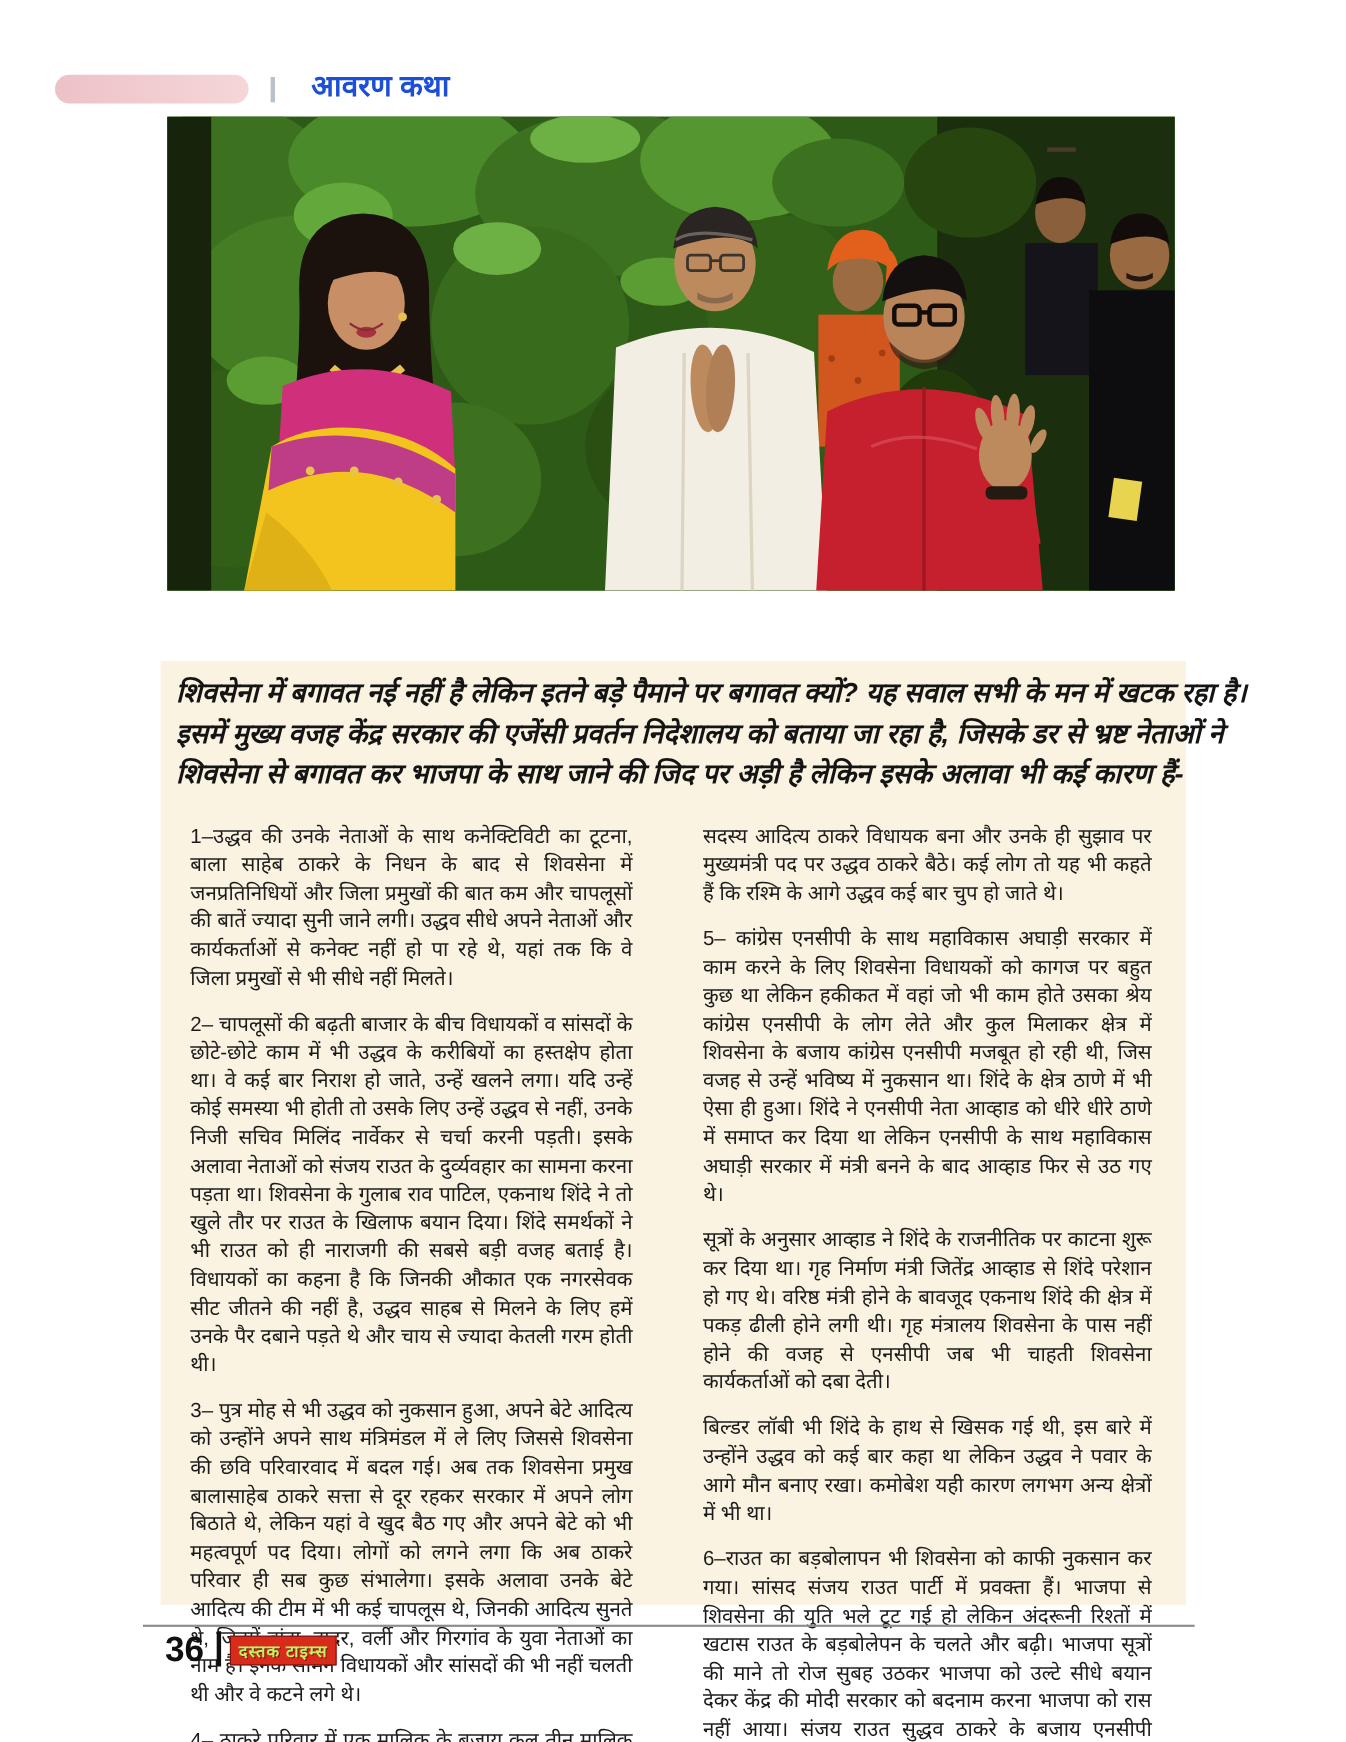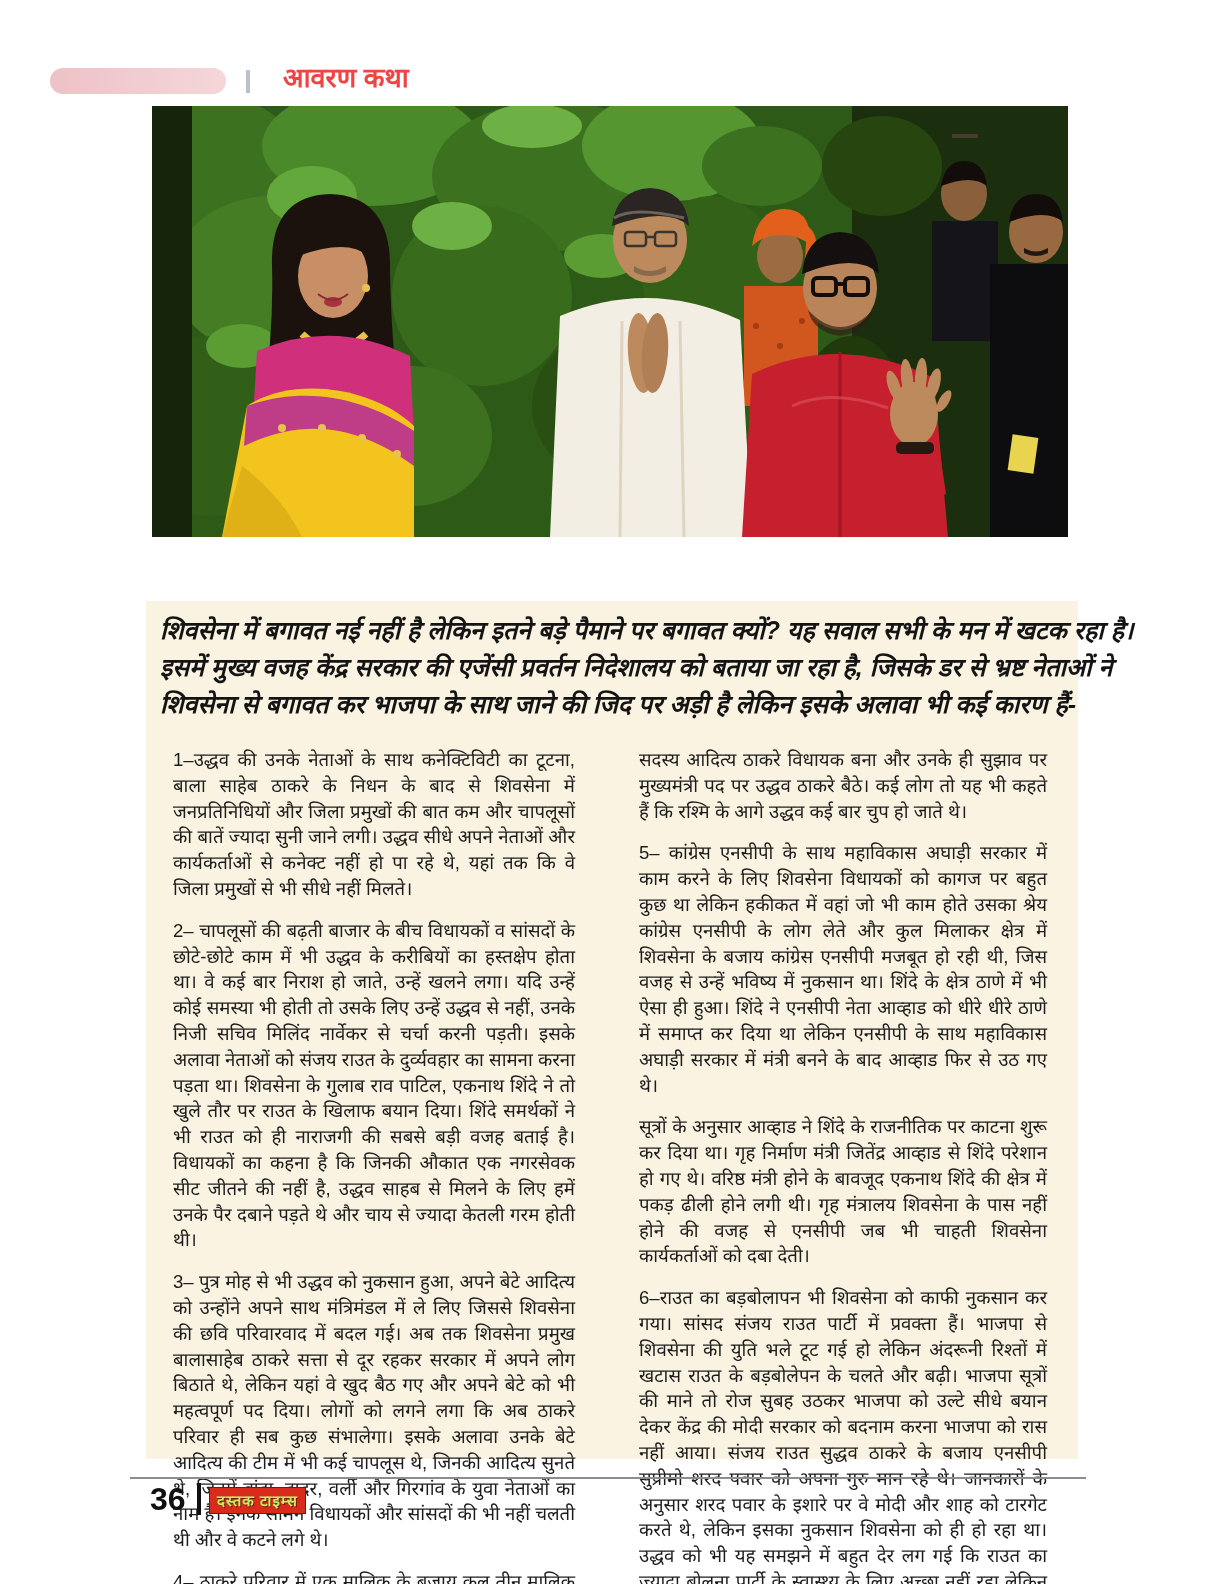--- a/index.html
+++ b/index.html
@@ -4,21 +4,21 @@
 <style>
   html,body{margin:0;padding:0;background:#ffffff;}
   #page{
     position:relative;width:1224px;height:1584px;background:#ffffff;
     font-family:"Liberation Sans","DejaVu Sans",sans-serif;overflow:hidden;
   }
   
   .kicker-pill{position:absolute;left:50px;top:68px;width:176px;height:26px;border-radius:13px;
     background:linear-gradient(to right,#edc2c7,#f5d6d9);}
   .kicker-sep{position:absolute;left:246px;top:70px;width:4px;height:23px;background:#b9c2cb;}
-  .kicker{position:absolute;left:283px;top:58px;font-size:27px;font-weight:bold;color:#ef4444;}
+  .kicker{position:absolute;left:283px;top:58px;font-size:27px;font-weight:bold;color:#1d4ed8;}
   
   .photo{position:absolute;left:152px;top:106px;width:916px;height:431px;overflow:hidden;background:#2e5a17;}
   
   .banner{position:absolute;left:152px;top:537px;width:916px;height:64px;background:#c2232a;
     display:flex;align-items:center;justify-content:center;}
   .banner h1{margin:0;font-size:43px;line-height:1;color:#ffffff;font-weight:bold;letter-spacing:1px;}
   
   .cream{position:absolute;left:146px;top:601px;width:932px;height:858px;background:#faf3e1;}
   .intro{position:absolute;left:160px;top:612px;width:904px;text-align:center;
     font-size:25px;line-height:37px;font-weight:bold;color:#141414;font-style:italic;}
@@ -166,20 +166,21 @@
     <p>1–उद्धव की उनके नेताओं के साथ कनेक्टिविटी का टूटना, बाला साहेब ठाकरे के निधन के बाद से शिवसेना में जनप्रतिनिधियों और जिला प्रमुखों की बात कम और चापलूसों की बातें ज्यादा सुनी जाने लगी। उद्धव सीधे अपने नेताओं और कार्यकर्ताओं से कनेक्ट नहीं हो पा रहे थे, यहां तक कि वे जिला प्रमुखों से भी सीधे नहीं मिलते।</p>
     <p>2– चापलूसों की बढ़ती बाजार के बीच विधायकों व सांसदों के छोटे-छोटे काम में भी उद्धव के करीबियों का हस्तक्षेप होता था। वे कई बार निराश हो जाते, उन्हें खलने लगा। यदि उन्हें कोई समस्या भी होती तो उसके लिए उन्हें उद्धव से नहीं, उनके निजी सचिव मिलिंद नार्वेकर से चर्चा करनी पड़ती। इसके अलावा नेताओं को संजय राउत के दुर्व्यवहार का सामना करना पड़ता था। शिवसेना के गुलाब राव पाटिल, एकनाथ शिंदे ने तो खुले तौर पर राउत के खिलाफ बयान दिया। शिंदे समर्थकों ने भी राउत को ही नाराजगी की सबसे बड़ी वजह बताई है। विधायकों का कहना है कि जिनकी औकात एक नगरसेवक सीट जीतने की नहीं है, उद्धव साहब से मिलने के लिए हमें उनके पैर दबाने पड़ते थे और चाय से ज्यादा केतली गरम होती थी।</p>
     <p>3– पुत्र मोह से भी उद्धव को नुकसान हुआ, अपने बेटे आदित्य को उन्होंने अपने साथ मंत्रिमंडल में ले लिए जिससे शिवसेना की छवि परिवारवाद में बदल गई। अब तक शिवसेना प्रमुख बालासाहेब ठाकरे सत्ता से दूर रहकर सरकार में अपने लोग बिठाते थे, लेकिन यहां वे खुद बैठ गए और अपने बेटे को भी महत्वपूर्ण पद दिया। लोगों को लगने लगा कि अब ठाकरे परिवार ही सब कुछ संभालेगा। इसके अलावा उनके बेटे आदित्य की टीम में भी कई चापलूस थे, जिनकी आदित्य सुनते थे, जिनमें बांद्रा, दादर, वर्ली और गिरगांव के युवा नेताओं का नाम हैं। इनके सामने विधायकों और सांसदों की भी नहीं चलती थी और वे कटने लगे थे।</p>
     <p>4– ठाकरे परिवार में एक मालिक के बजाय कुल तीन मालिक हो गए थे। उद्धव, उनकी पत्नी रश्मि और बेटे आदित्य तीनों अलग-अलग निर्देश देते थे। ऐसा आरोप दबी आवाज में कई विधायकों ने लगाया। सूत्रों ने बताया कि इसमें सुपर लेडी रश्मि की ज्यादा चलती थी। सरकार में भी कई परियोजनाओं के लिए लोग रश्मि से मदद लेते थे। हालांकि वे खुद को हमेशा इससे दूर बताती रही हैं लेकिन यह सच है कि उनके चलते ही पहली बार ठाकरे परिवार का</p>
   </div>
 
   <div class="col col-right">
     <p>सदस्य आदित्य ठाकरे विधायक बना और उनके ही सुझाव पर मुख्यमंत्री पद पर उद्धव ठाकरे बैठे। कई लोग तो यह भी कहते हैं कि रश्मि के आगे उद्धव कई बार चुप हो जाते थे।</p>
     <p>5– कांग्रेस एनसीपी के साथ महाविकास अघाड़ी सरकार में काम करने के लिए शिवसेना विधायकों को कागज पर बहुत कुछ था लेकिन हकीकत में वहां जो भी काम होते उसका श्रेय कांग्रेस एनसीपी के लोग लेते और कुल मिलाकर क्षेत्र में शिवसेना के बजाय कांग्रेस एनसीपी मजबूत हो रही थी, जिस वजह से उन्हें भविष्य में नुकसान था। शिंदे के क्षेत्र ठाणे में भी ऐसा ही हुआ। शिंदे ने एनसीपी नेता आव्हाड को धीरे धीरे ठाणे में समाप्त कर दिया था लेकिन एनसीपी के साथ महाविकास अघाड़ी सरकार में मंत्री बनने के बाद आव्हाड फिर से उठ गए थे।</p>
     <p>सूत्रों के अनुसार आव्हाड ने शिंदे के राजनीतिक पर काटना शुरू कर दिया था। गृह निर्माण मंत्री जितेंद्र आव्हाड से शिंदे परेशान हो गए थे। वरिष्ठ मंत्री होने के बावजूद एकनाथ शिंदे की क्षेत्र में पकड़ ढीली होने लगी थी। गृह मंत्रालय शिवसेना के पास नहीं होने की वजह से एनसीपी जब भी चाहती शिवसेना कार्यकर्ताओं को दबा देती।</p>
+    <p>बिल्डर लॉबी भी शिंदे के हाथ से खिसक गई थी, इस बारे में उन्होंने उद्धव को कई बार कहा था लेकिन उद्धव ने पवार के आगे मौन बनाए रखा। कमोबेश यही कारण लगभग अन्य क्षेत्रों में भी था।</p>
     <p><span>6–राउत का बड़बोलापन भी शिवसेना को काफी नुकसान कर गया। सांसद संजय राउत पार्टी में प्रवक्ता हैं। भाजपा से शिवसेना की युति भले टूट गई हो लेकिन अंदरूनी रिश्तों में खटास राउत के बड़बोलेपन के चलते और बढ़ी। भाजपा सूत्रों की माने तो रोज सुबह उठकर भाजपा को उल्टे सीधे बयान देकर केंद्र की मोदी सरकार को बदनाम करना भाजपा को रास नहीं आया। संजय राउत सुद्धव ठाकरे के बजाय एनसीपी सुप्रीमो शरद पवार को अपना गुरु मान रहे थे। जानकारों के अनुसार शरद पवार के इशारे पर वे मोदी और शाह को टारगेट करते थे, लेकिन इसका नुकसान शिवसेना को ही हो रहा था। उद्धव को भी यह समझने में बहुत देर लग गई कि राउत का ज्यादा बोलना पार्टी के स्वास्थ्य के लिए अच्छा नहीं रहा लेकिन जब तक वे समझते तब तक शिवसेना की लुटिया डूब चुकी थी।</span><span class="endmark"></span></p>
   </div>
 
   <div class="footer-rule"></div>
   <div class="page-num">36</div>
   <div class="num-sep"></div>
   <div class="mag-logo">दस्तक टाइम्स</div>
 
 </div>
 

